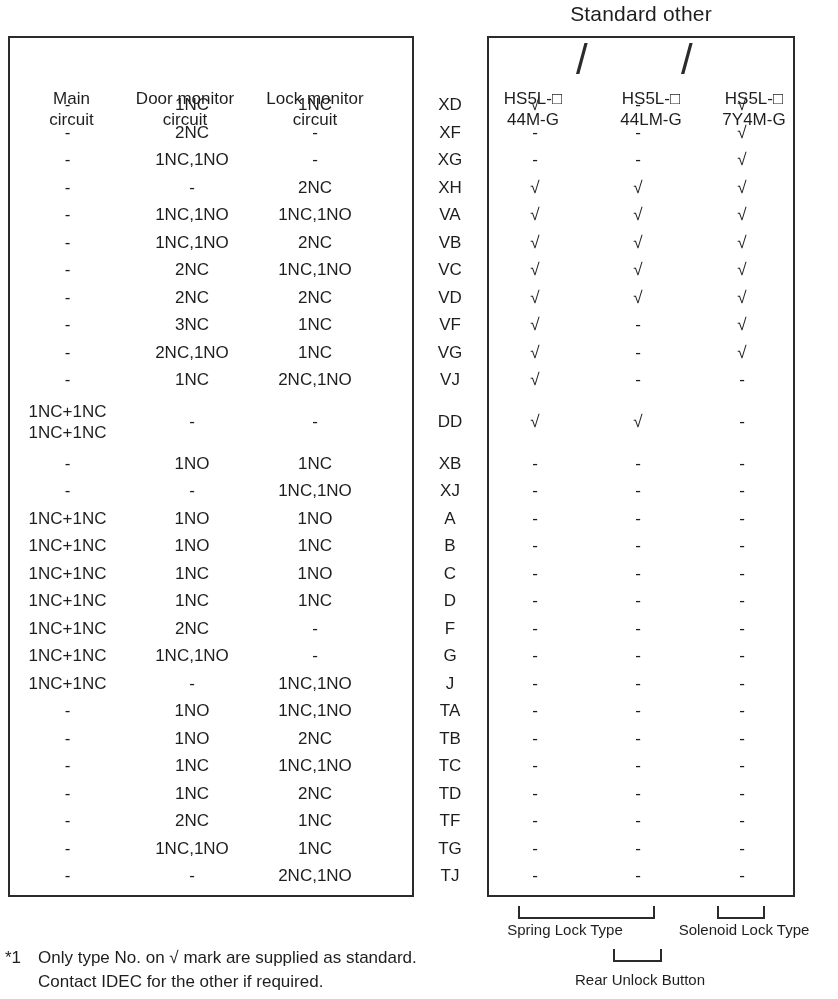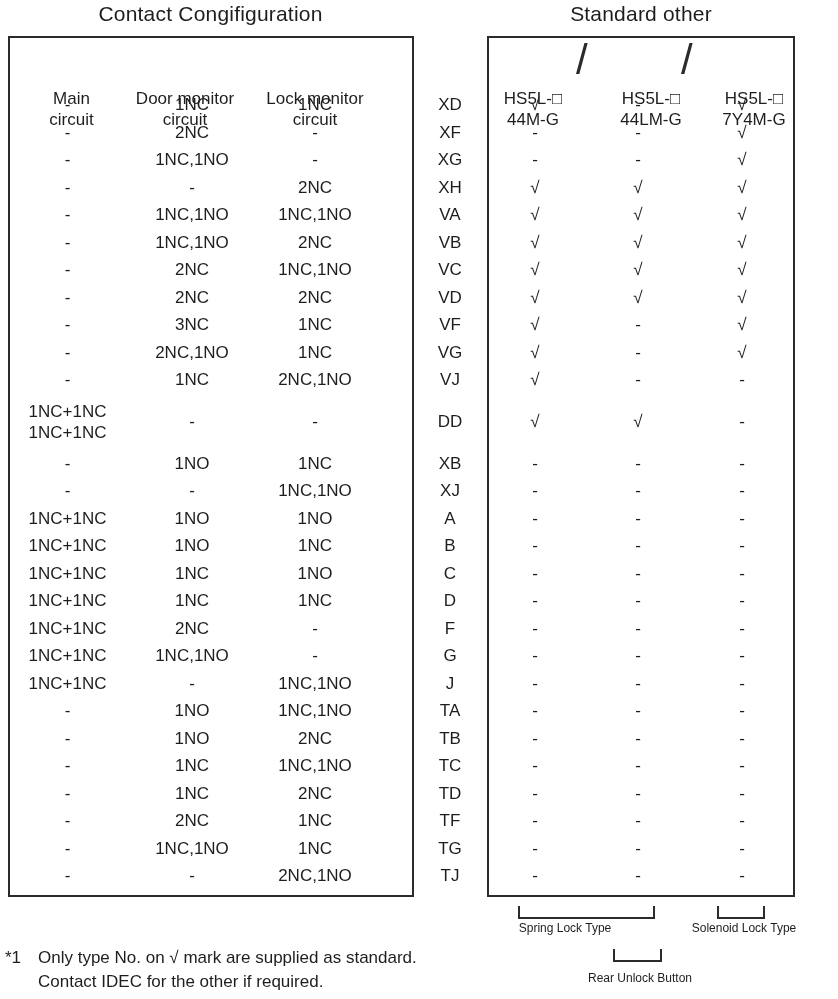--- a/index.html
+++ b/index.html
@@ -61,36 +61,35 @@
   .w-c2   { width: 110px; }
   .w-c3   { width: 98px;  }
   .bracket {
     height: 13px;
     border-left: 2px solid #2b2b2b;
     border-right: 2px solid #2b2b2b;
     border-bottom: 2px solid #2b2b2b;
     box-sizing: border-box;
   }
   .legend {
-    font-size: 12px;
+    font-size: 15px;
     text-align: center;
     white-space: nowrap;
   }
   .foot {
     font-size: 17px;
     line-height: 24px;
     white-space: nowrap;
   }
 </style>
 </head>
 <body>
 
 <div class="page">
 
-  <div class="abs title title-left">Contact Congifiguration</div>
   <div class="abs title title-right">Standard other</div>
 
   <div class="abs box box-left"></div>
   <div class="abs box box-right"></div>
 
   <div class="abs hdr" style="left:8px;width:127px;">Main
 circuit</div>
   <div class="abs hdr" style="left:128px;width:114px;">Door monitor
 circuit</div>
   <div class="abs hdr" style="left:249px;width:132px;">Lock monitor

